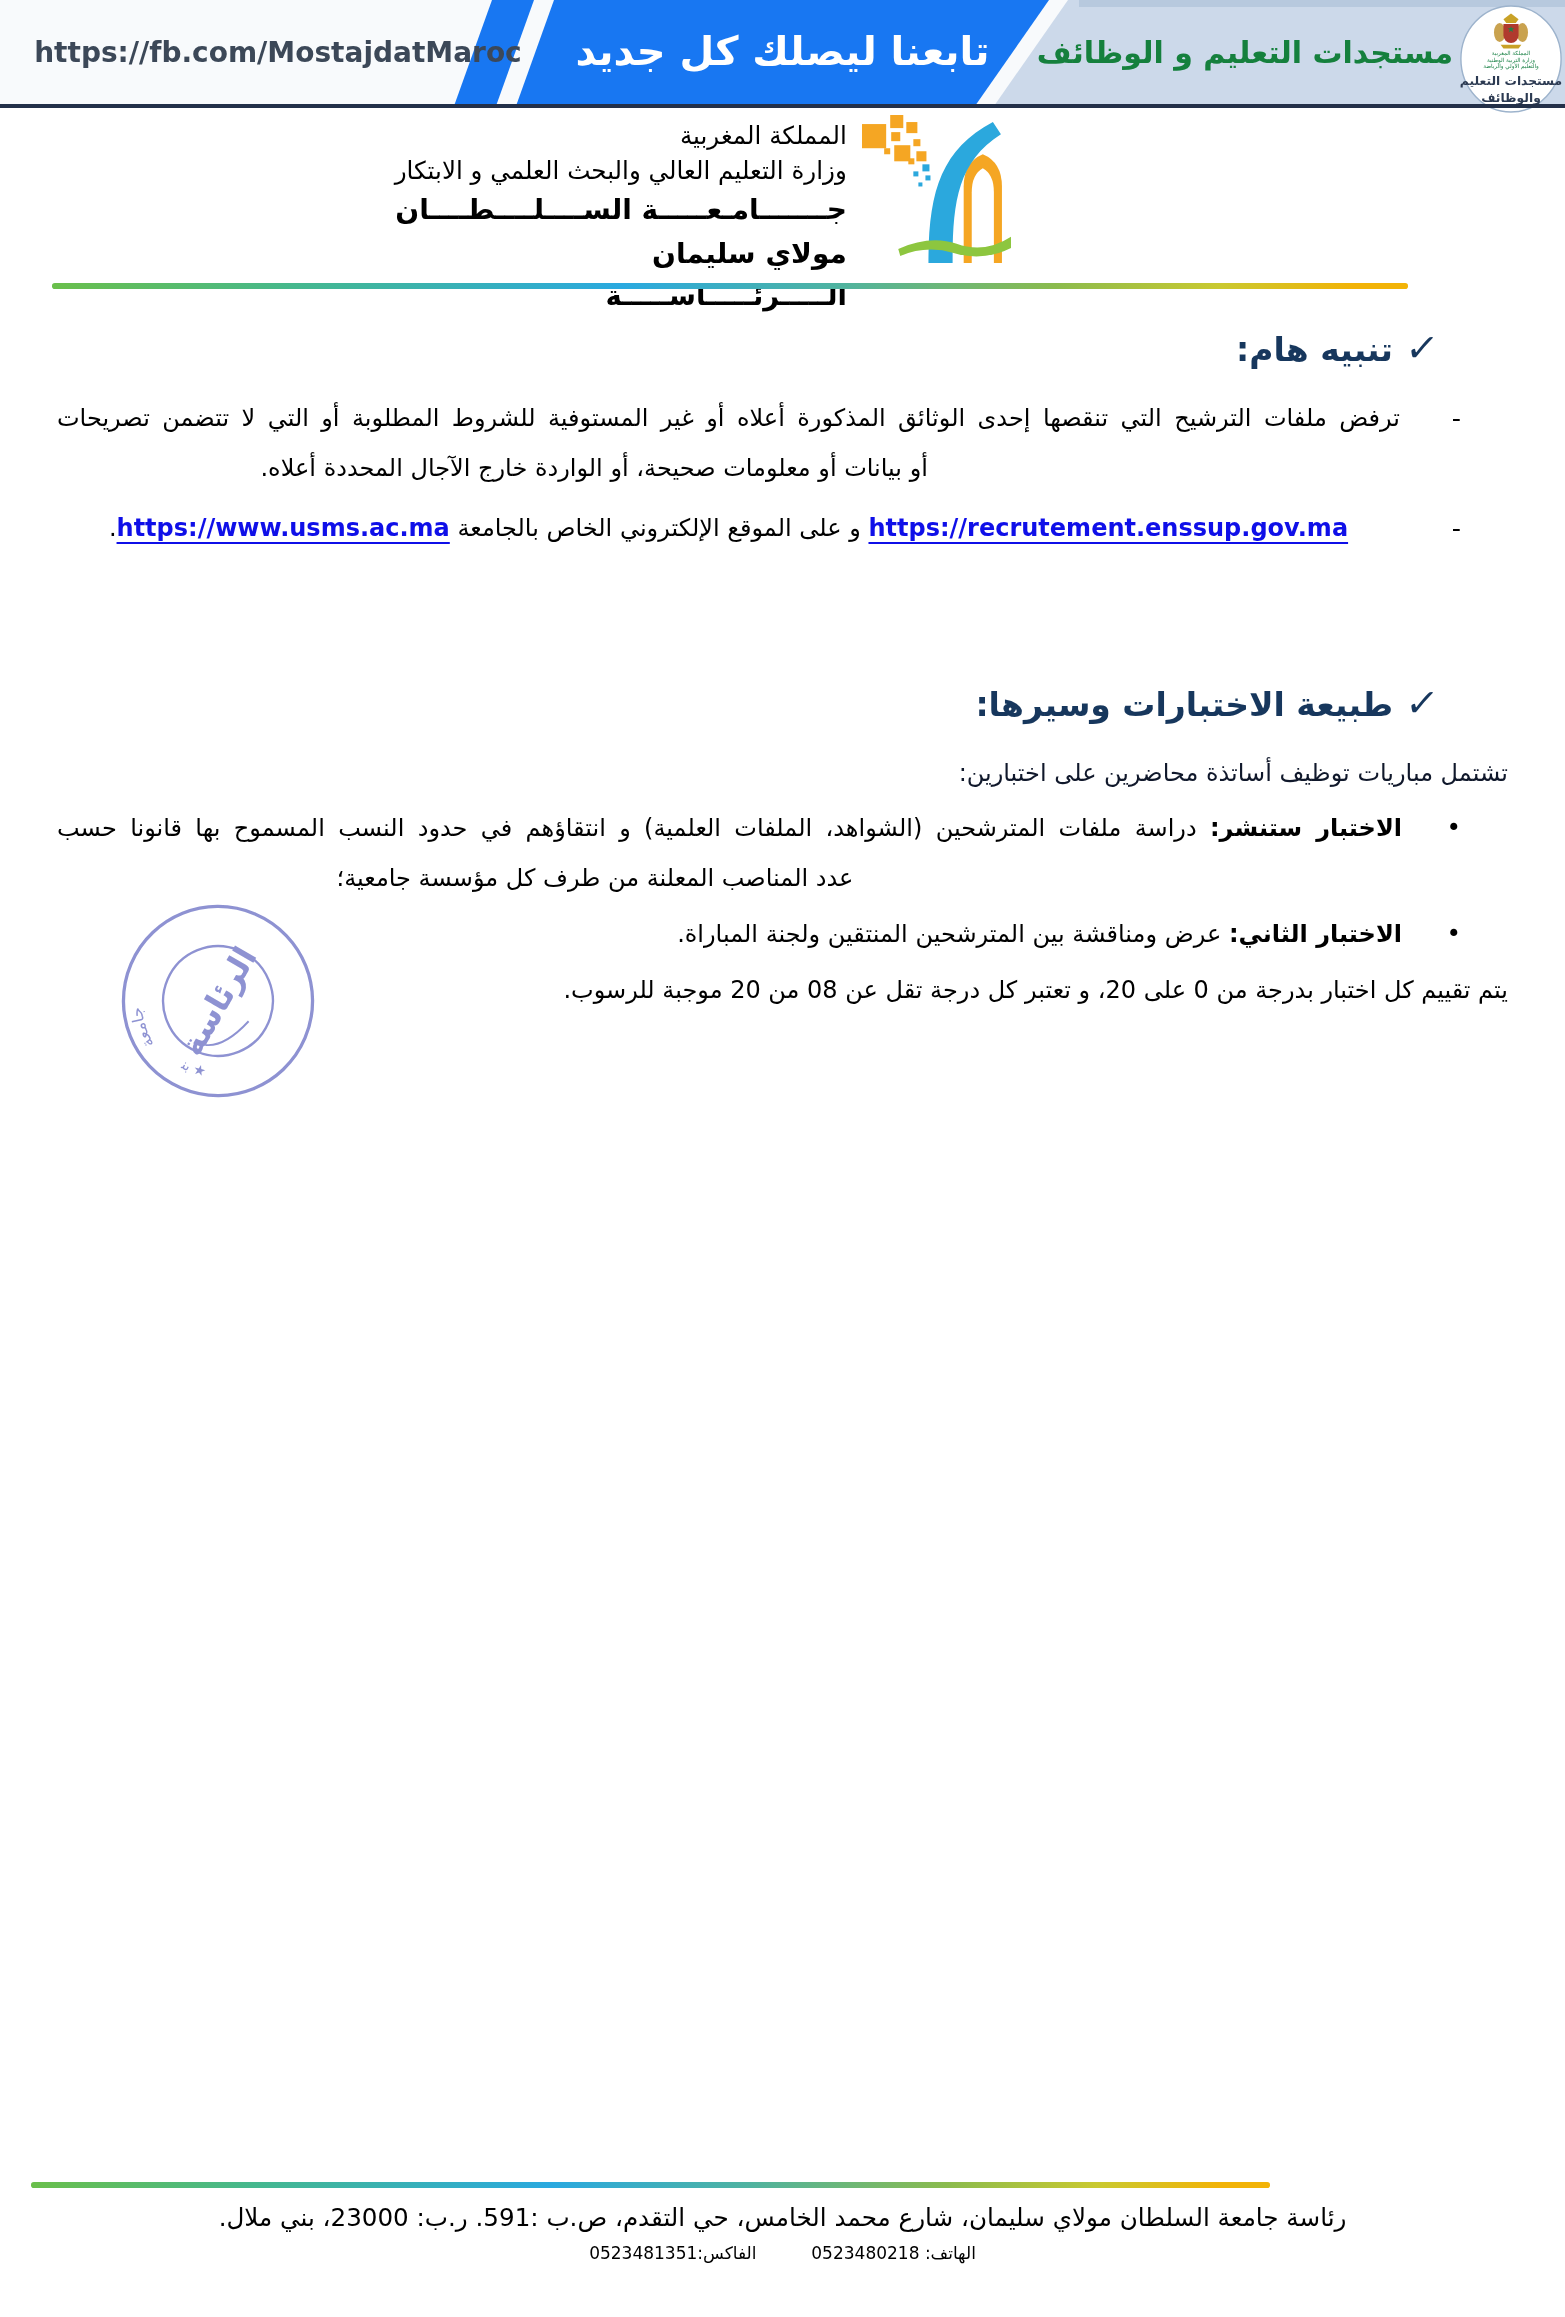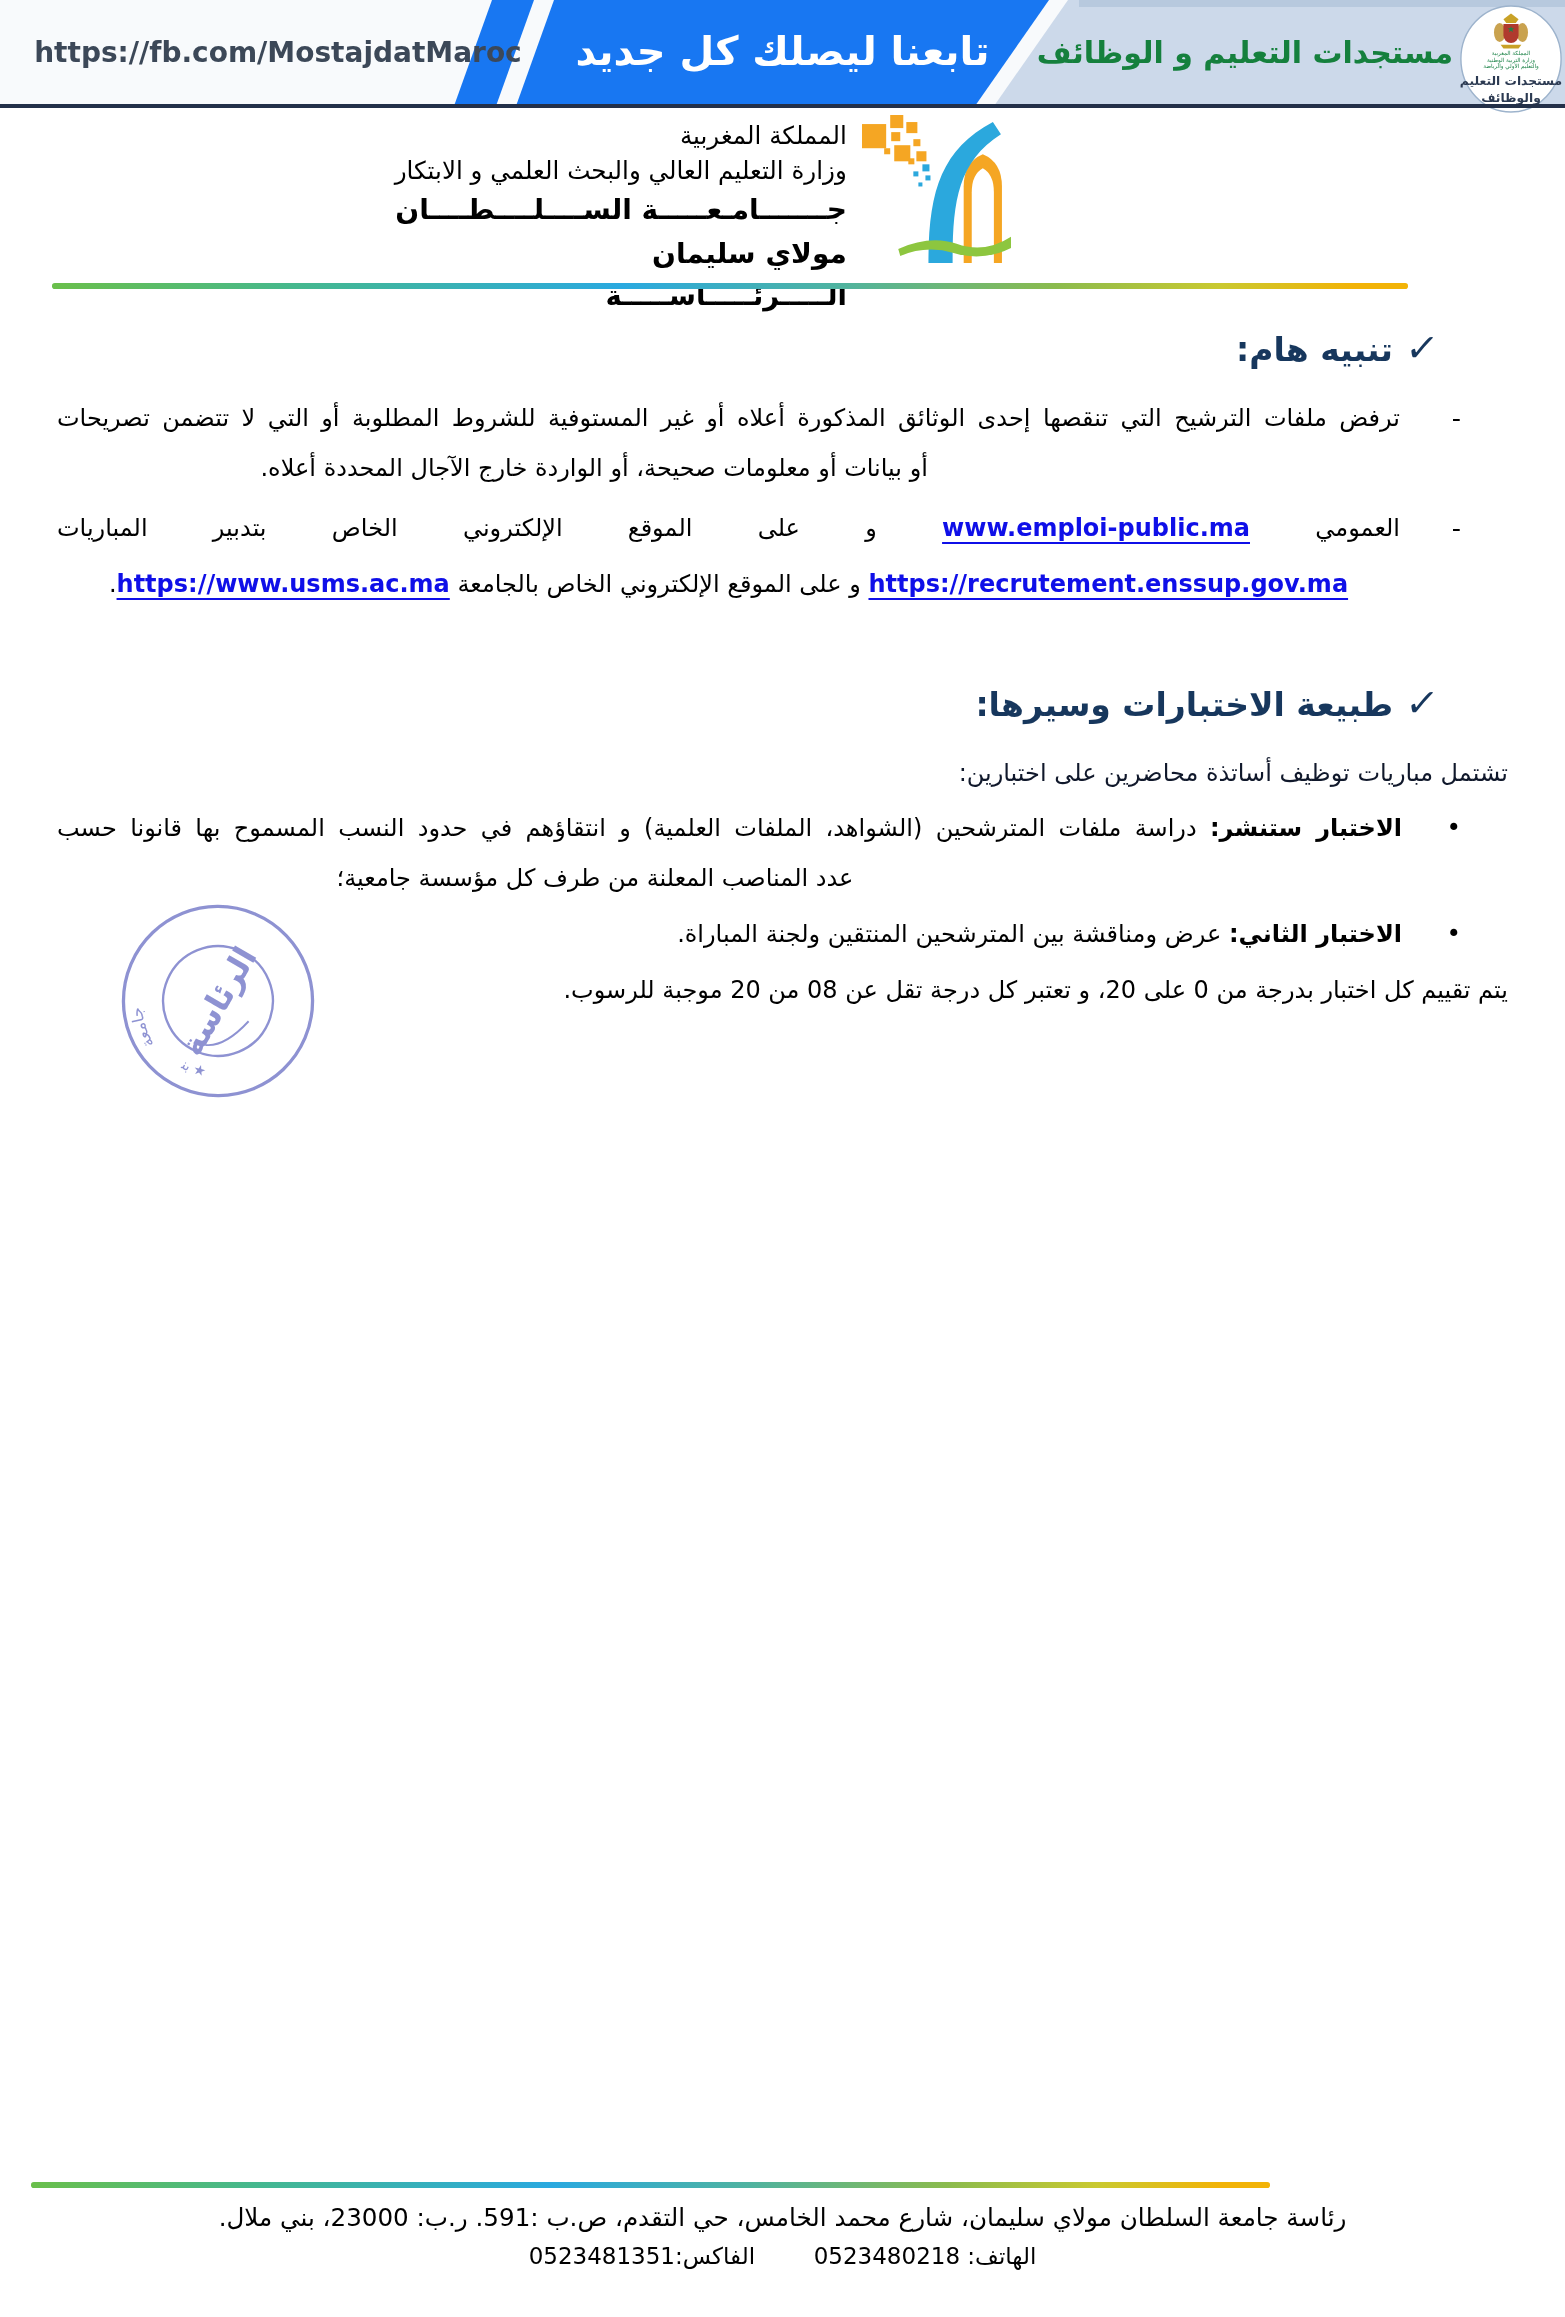--- a/index.html
+++ b/index.html
@@ -50,21 +50,21 @@
   .center-mid{text-align:center;margin-right:20%;}
   .center-pure{text-align:center;}
   .plain-line{position:absolute;right:57px;left:57px;text-align:right;}
   .blink{color:#0f0fe8;font-weight:bold;text-decoration:underline;text-underline-offset:5.7px;}
   .blabel{font-weight:bold;}
   .intro-navy{color:#10182b;}
   
   .stamp{position:absolute;top:897px;left:114px;width:208px;height:208px;transform:rotate(-22deg);opacity:0.85;}
   
   .footer-l1{position:absolute;top:2203px;left:0;width:1565px;text-align:center;font-size:24.6px;color:#000;}
-  .footer-l2{position:absolute;top:2243px;left:0;width:1565px;text-align:center;font-size:23px;color:#000;}
+  .footer-l2{position:absolute;top:2243px;left:0;width:1565px;text-align:center;font-size:17px;color:#000;}
   .footer-l2 .gap{display:inline-block;width:44px;}
 </style>
 </head>
 <body>
 
 <div class="page">
 
   <div class="topbar">
     <div class="right-zone">
       <div class="right-zone-topstrip"></div>
@@ -154,21 +154,20 @@
     <span class="marker-dash">-</span>
     <span class="li-content">
       <span style="display:block" class="force-j">ترفض ملفات الترشيح التي تنقصها إحدى الوثائق المذكورة أعلاه أو غير المستوفية للشروط المطلوبة أو التي لا تتضمن تصريحات</span>
       <span style="display:block" class="center-mid">أو بيانات أو معلومات صحيحة، أو الواردة خارج الآجال المحددة أعلاه.</span>
     </span>
   </div>
 
   <div class="list-item body-text" style="top:500px;line-height:56px;">
     <span class="marker-dash">-</span>
     <span class="li-content">
-      <span style="display:block" class="force-j"><span>العمومي</span> <a class="blink" dir="ltr">www.emploi-public.ma</a> <span>و على الموقع الإلكتروني الخاص بتدبير المباريات</span></span>
       <span style="display:block" class="center-pure"><a class="blink" dir="ltr">https://recrutement.enssup.gov.ma</a> <span>و على الموقع الإلكتروني الخاص بالجامعة</span> <a class="blink" dir="ltr">https://www.usms.ac.ma</a><span>.</span></span>
     </span>
   </div>
 
   <div class="sec-head" style="top:681px;">
     <span class="check">✓</span>
     <span class="sec-title">طبيعة الاختبارات وسيرها:</span>
   </div>
 
   <div class="plain-line body-text intro-navy" style="top:748px;">تشتمل مباريات توظيف أساتذة محاضرين على اختبارين:</div>

